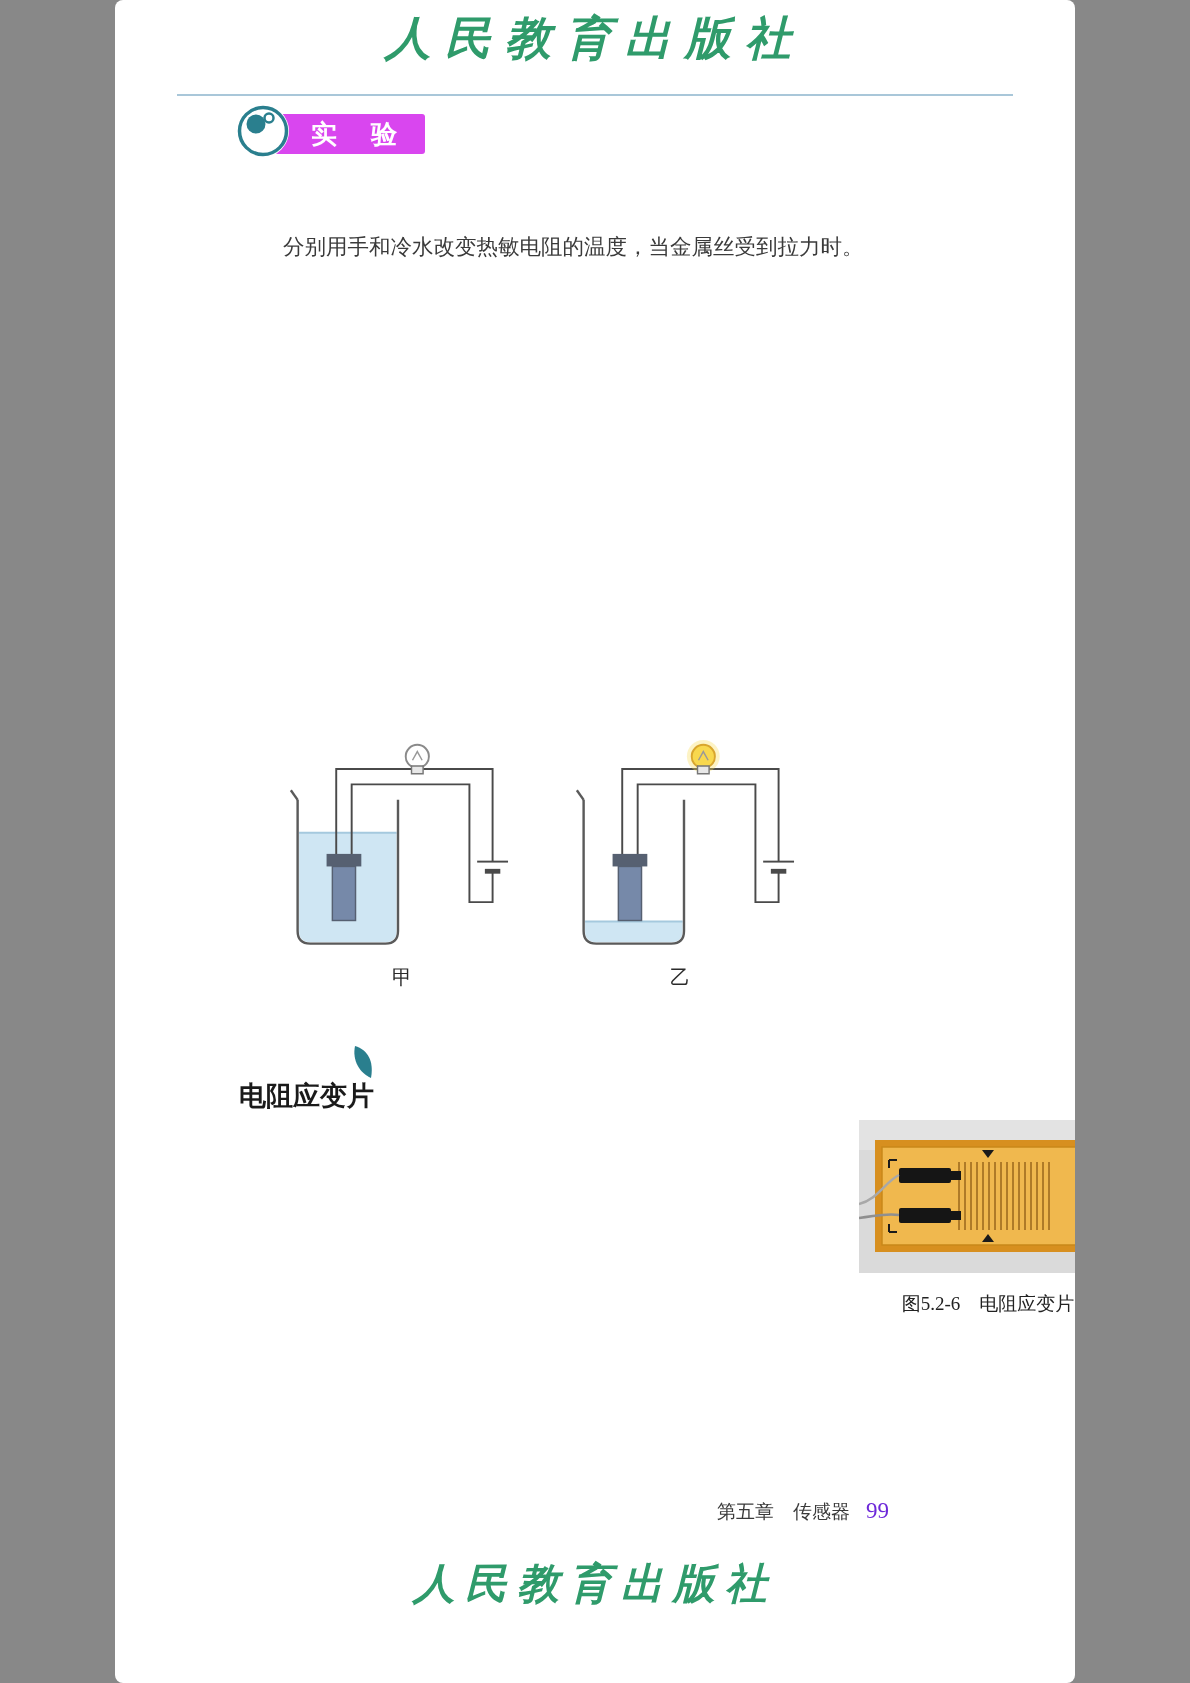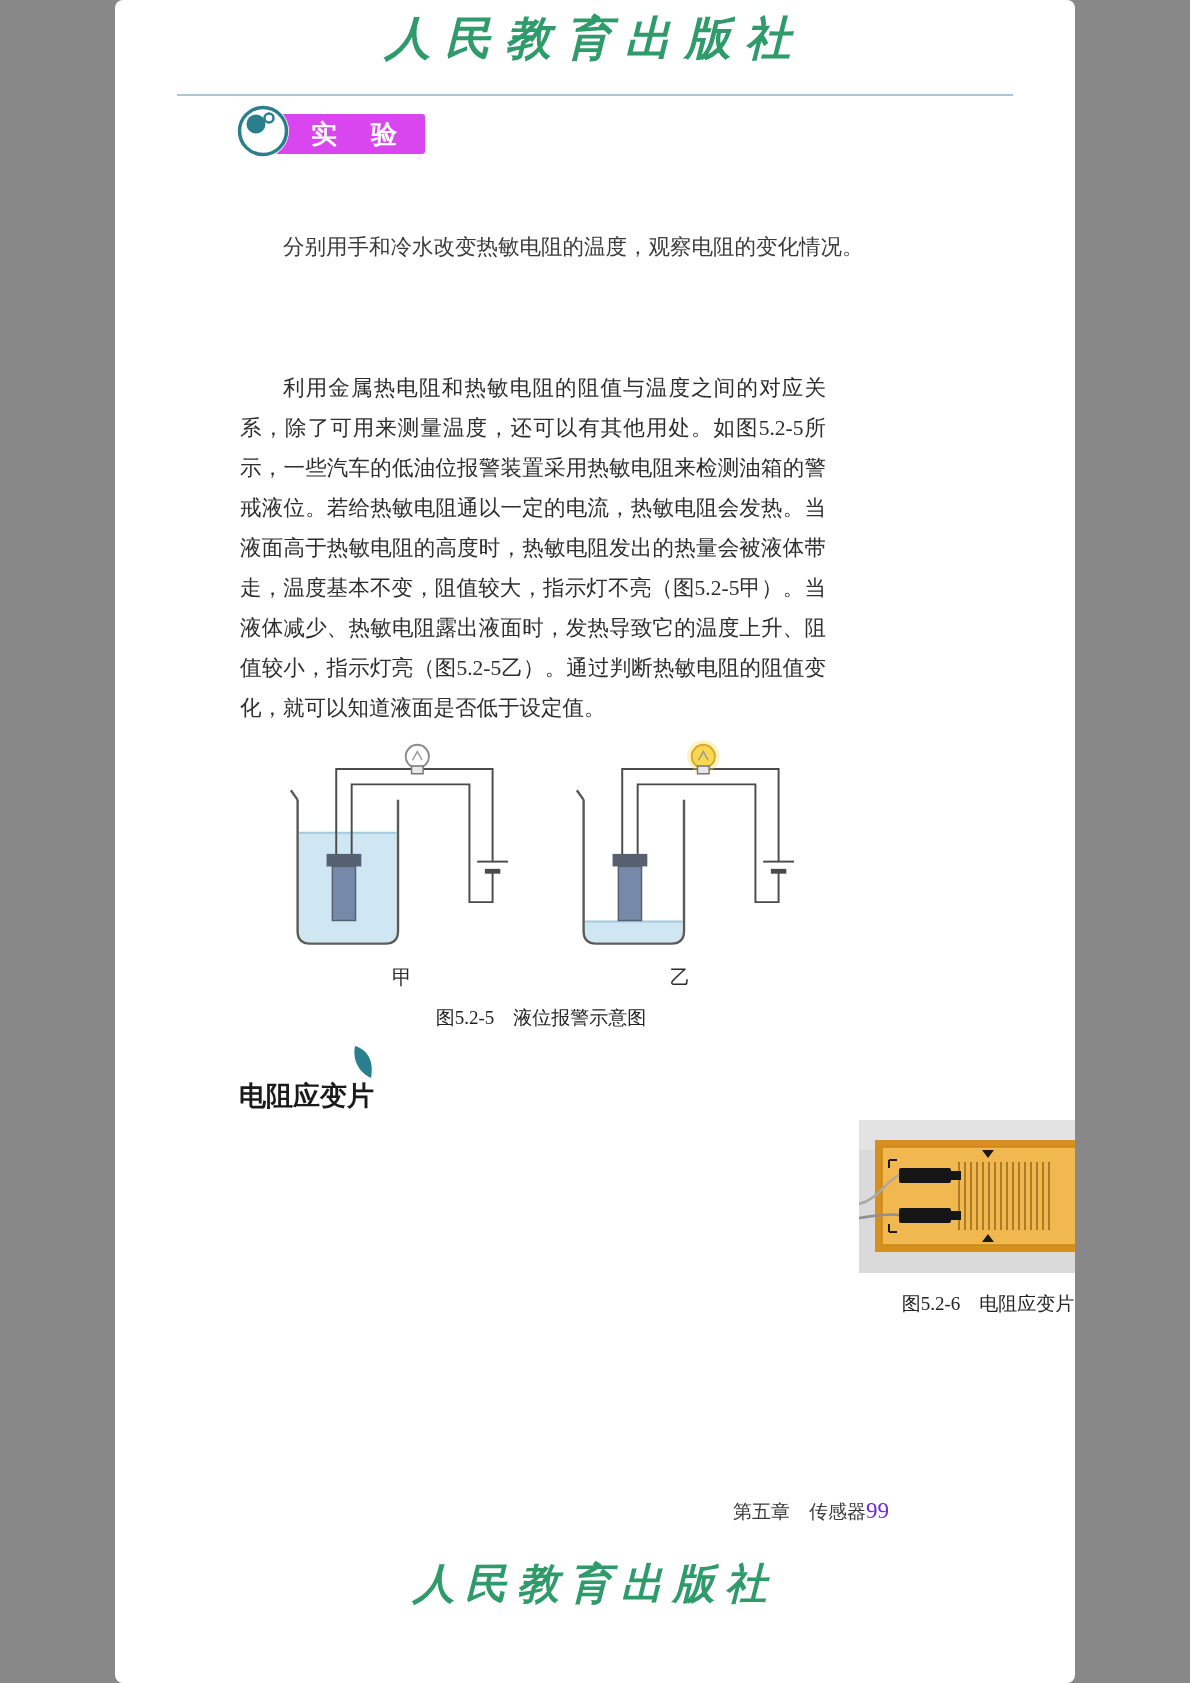--- a/index.html
+++ b/index.html
@@ -65,21 +65,21 @@
   .section-head h3 {
     margin-left:16px; font-family:"Liberation Sans", sans-serif;
     font-size:27px; font-weight:bold; color:#1a1a1a;
   }
   .fig526 { position:absolute; left:744px; top:1120px; width:258px; }
   .fig526 svg { width:258px; height:153px; display:block; }
   .fig526 .fig-caption { margin-top:18px; }
   
   .footer-line {
     position:absolute; top:1498px; right:186px;
-    display:flex; align-items:baseline; 
+    display:flex; align-items:baseline; gap:16px;
   }
   .footer-line .chap { font-size:19px; color:#3a3a3a; white-space:pre; }
   .footer-line .pnum { font-size:23px; color:#6d28d9;text-align:right; }
 </style>
 </head>
 <body>
 
 <div class="page">
 
   <div class="logo top">人民教育出版社</div>
@@ -90,24 +90,23 @@
     <svg viewBox="0 0 56 56" width="56" height="56">
       <circle cx="28" cy="28" r="26" fill="#ffffff"></circle>
       <circle cx="28" cy="28" r="23.5" fill="#ffffff" stroke="#2a7f8e" stroke-width="3.5"></circle>
       <circle cx="21" cy="21" r="9.5" fill="#2a7f8e"></circle>
       <circle cx="34" cy="15" r="4.5" fill="none" stroke="#2a7f8e" stroke-width="2.5"></circle>
     </svg>
   </div>
   <div class="exp-badge">实　验</div>
 
   <div class="exp-paras">
-    <p>分别用手和冷水改变热敏电阻的温度，观察电阻的变化情况。</p>
-  </div>
-
-  <p class="body-para therm-para">利用金属热电阻和热敏电阻的阻值与温度之间的对应关系，除了可用来测量温度，还可以有其他用处。如图5.2-5所示，一些汽车的低油位报警装置采用热敏电阻来检测油箱的警戒液位。若给热敏电阻通以一定的电流，热敏电阻会发热。当液面高于热敏电阻的高度时，热敏电阻发出的热量会被液体带走，温度基本不变，阻值较大，指示灯不亮（图5.2-5甲）。当液体减少、热敏电阻露出液面时，发热导致它的温度上升、阻值较小，指示灯亮（图5.2-5乙）。通过判断热敏电阻的阻值变化，就可以知道液面是否低于设定值。</p>
+    <p>分别用手和冷水改变热敏电阻的温度，当金属丝受到拉力时。</p>
+  </div>
+
 
   <figure class="fig525">
     <div class="circuits">
 
       <svg class="circuit" viewBox="0 0 260 230">
         <path class="liquid" d="M 27.5,96 L 128.5,96 L 128.5,198 Q 128.5,209.5 117,209.5 L 39,209.5 Q 27.5,209.5 27.5,198 Z"></path>
         <line class="liquid-top" x1="27.5" y1="96" x2="128.5" y2="96"></line>
         <path class="beaker" d="M 26,62 L 19,52"></path>
         <path class="beaker" d="M 26,62 L 26,198 Q 26,211 39,211 L 117,211 Q 130,211 130,198 L 130,62"></path>
         <polyline class="wire" points="66,118 66,30 144,30"></polyline>
@@ -138,21 +137,20 @@
         <path class="bulb-base" d="M144,27 h12 v8 h-12 z"></path>
         <rect class="therm-cap" x="56" y="118" width="36" height="13"></rect>
         <rect class="therm-body" x="62" y="131" width="24" height="56"></rect>
       </svg>
     </div>
 
     <div class="fig-labels">
       <span>甲</span>
       <span>乙</span>
     </div>
-    <figcaption class="fig-caption">图5.2-5　液位报警示意图</figcaption>
   </figure>
 
   <div class="section-head">
     <svg width="22" height="32" viewBox="0 0 22 32">
       <path d="M3,0 C16,4 22,15 19,32 C8,27 0,15 3,0 Z" fill="#2a7f8e"></path>
     </svg>
     <h3>电阻应变片</h3>
   </div>
 
 

